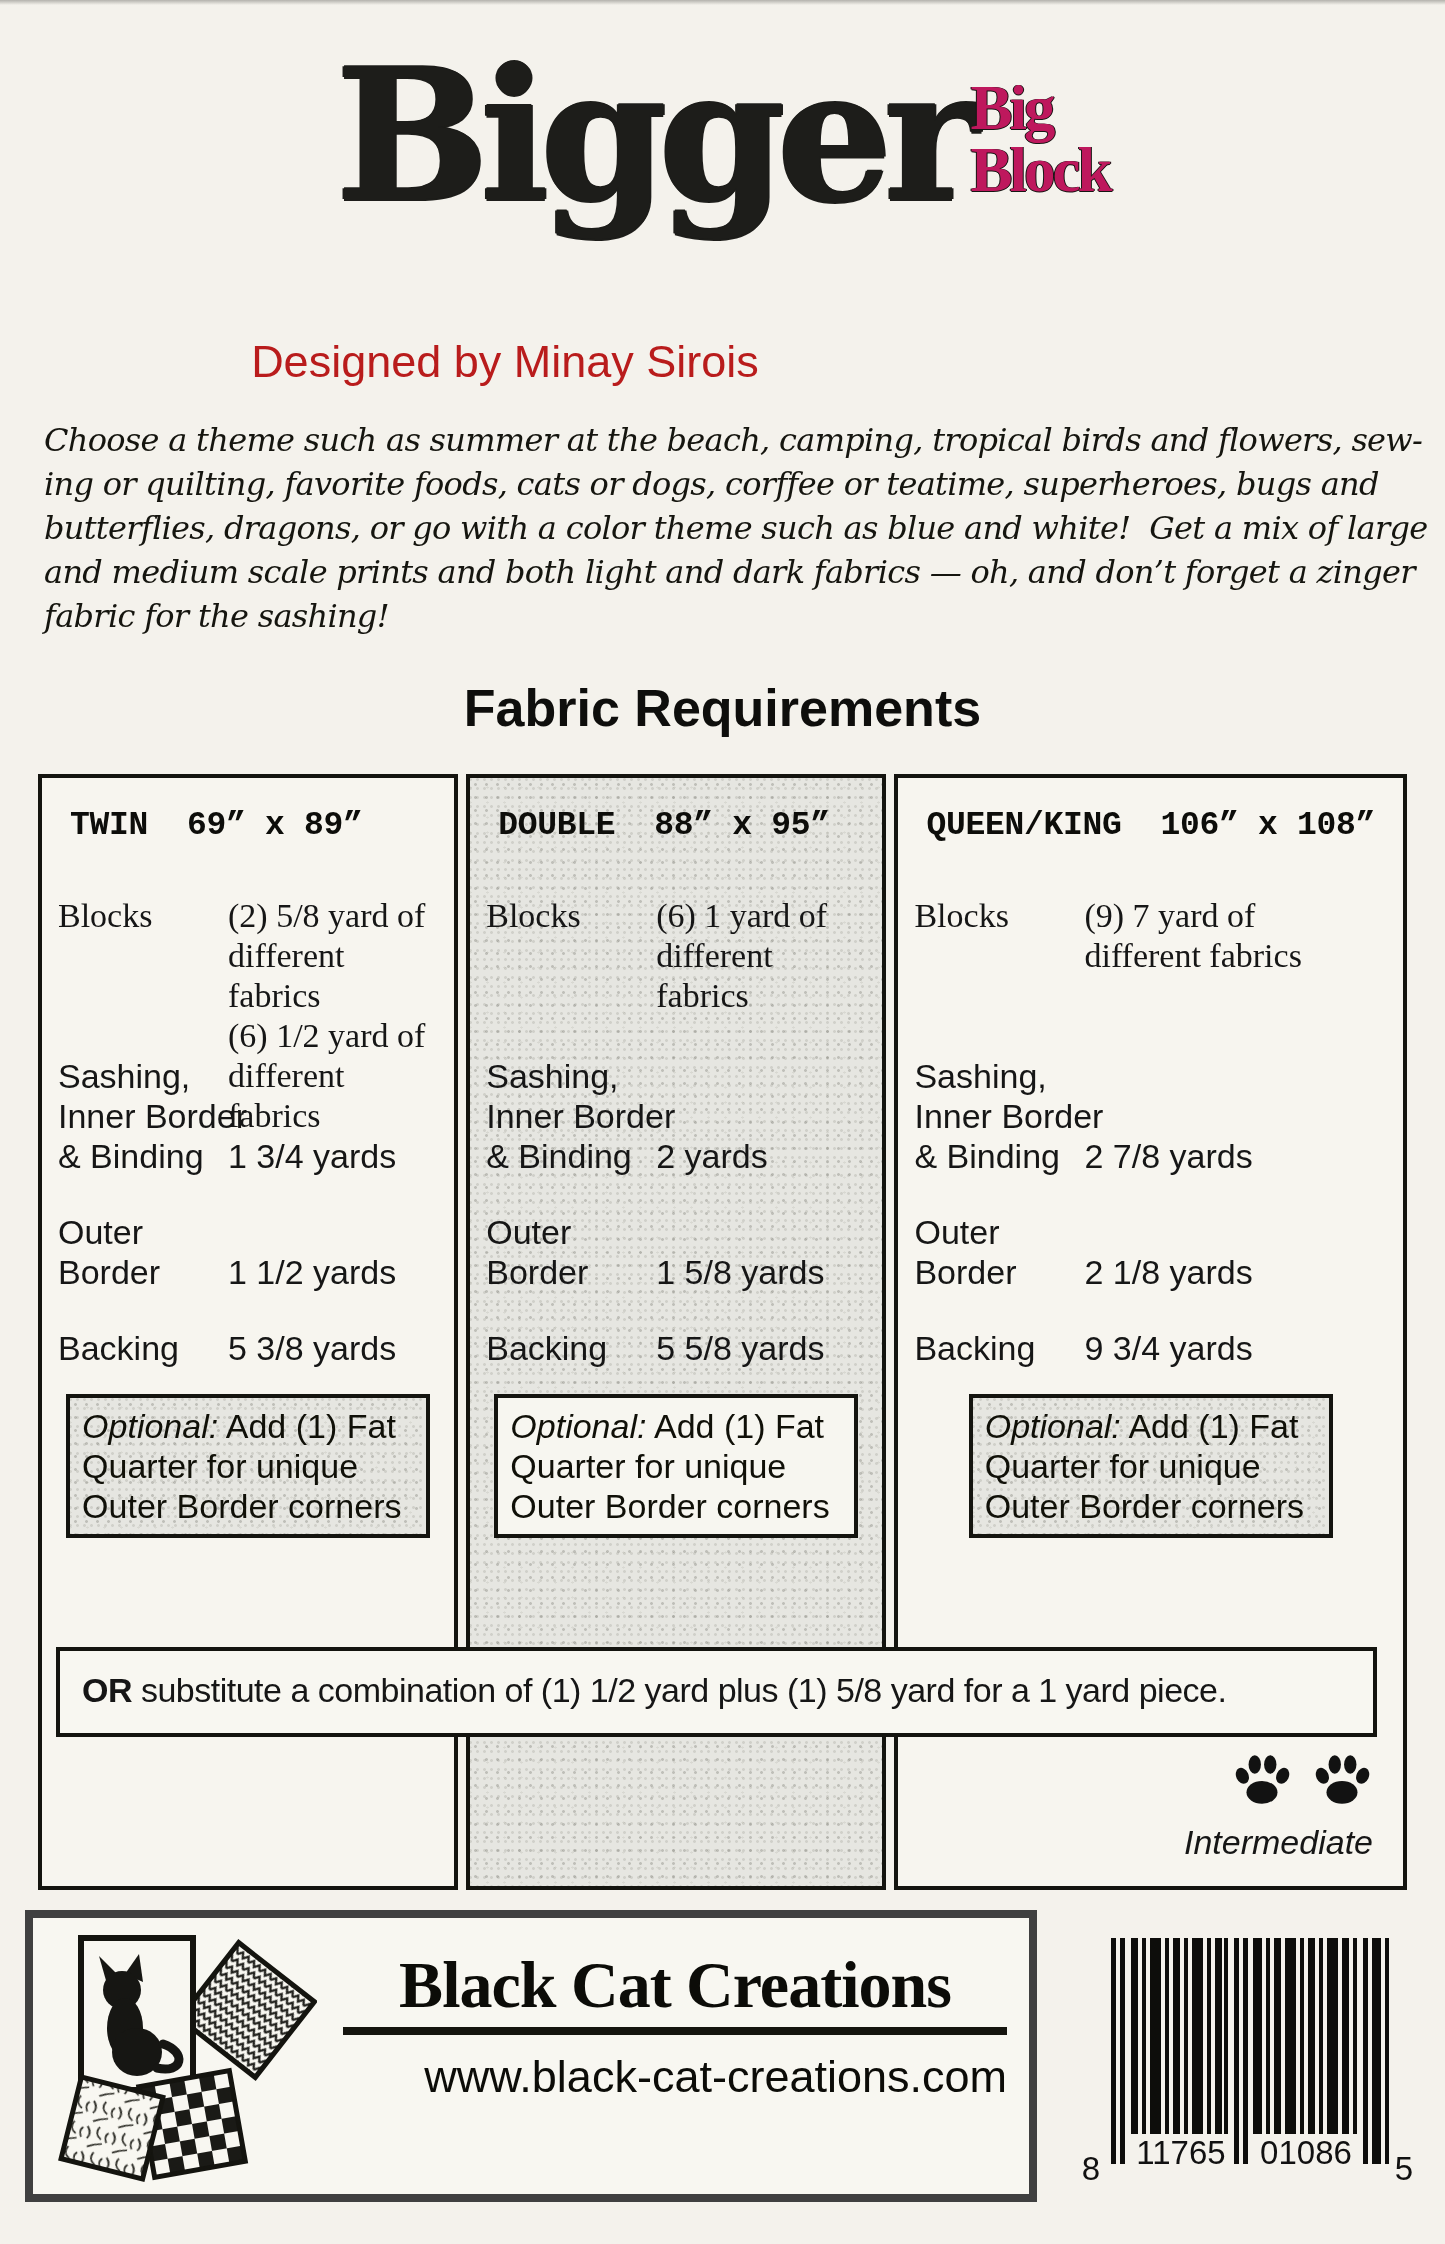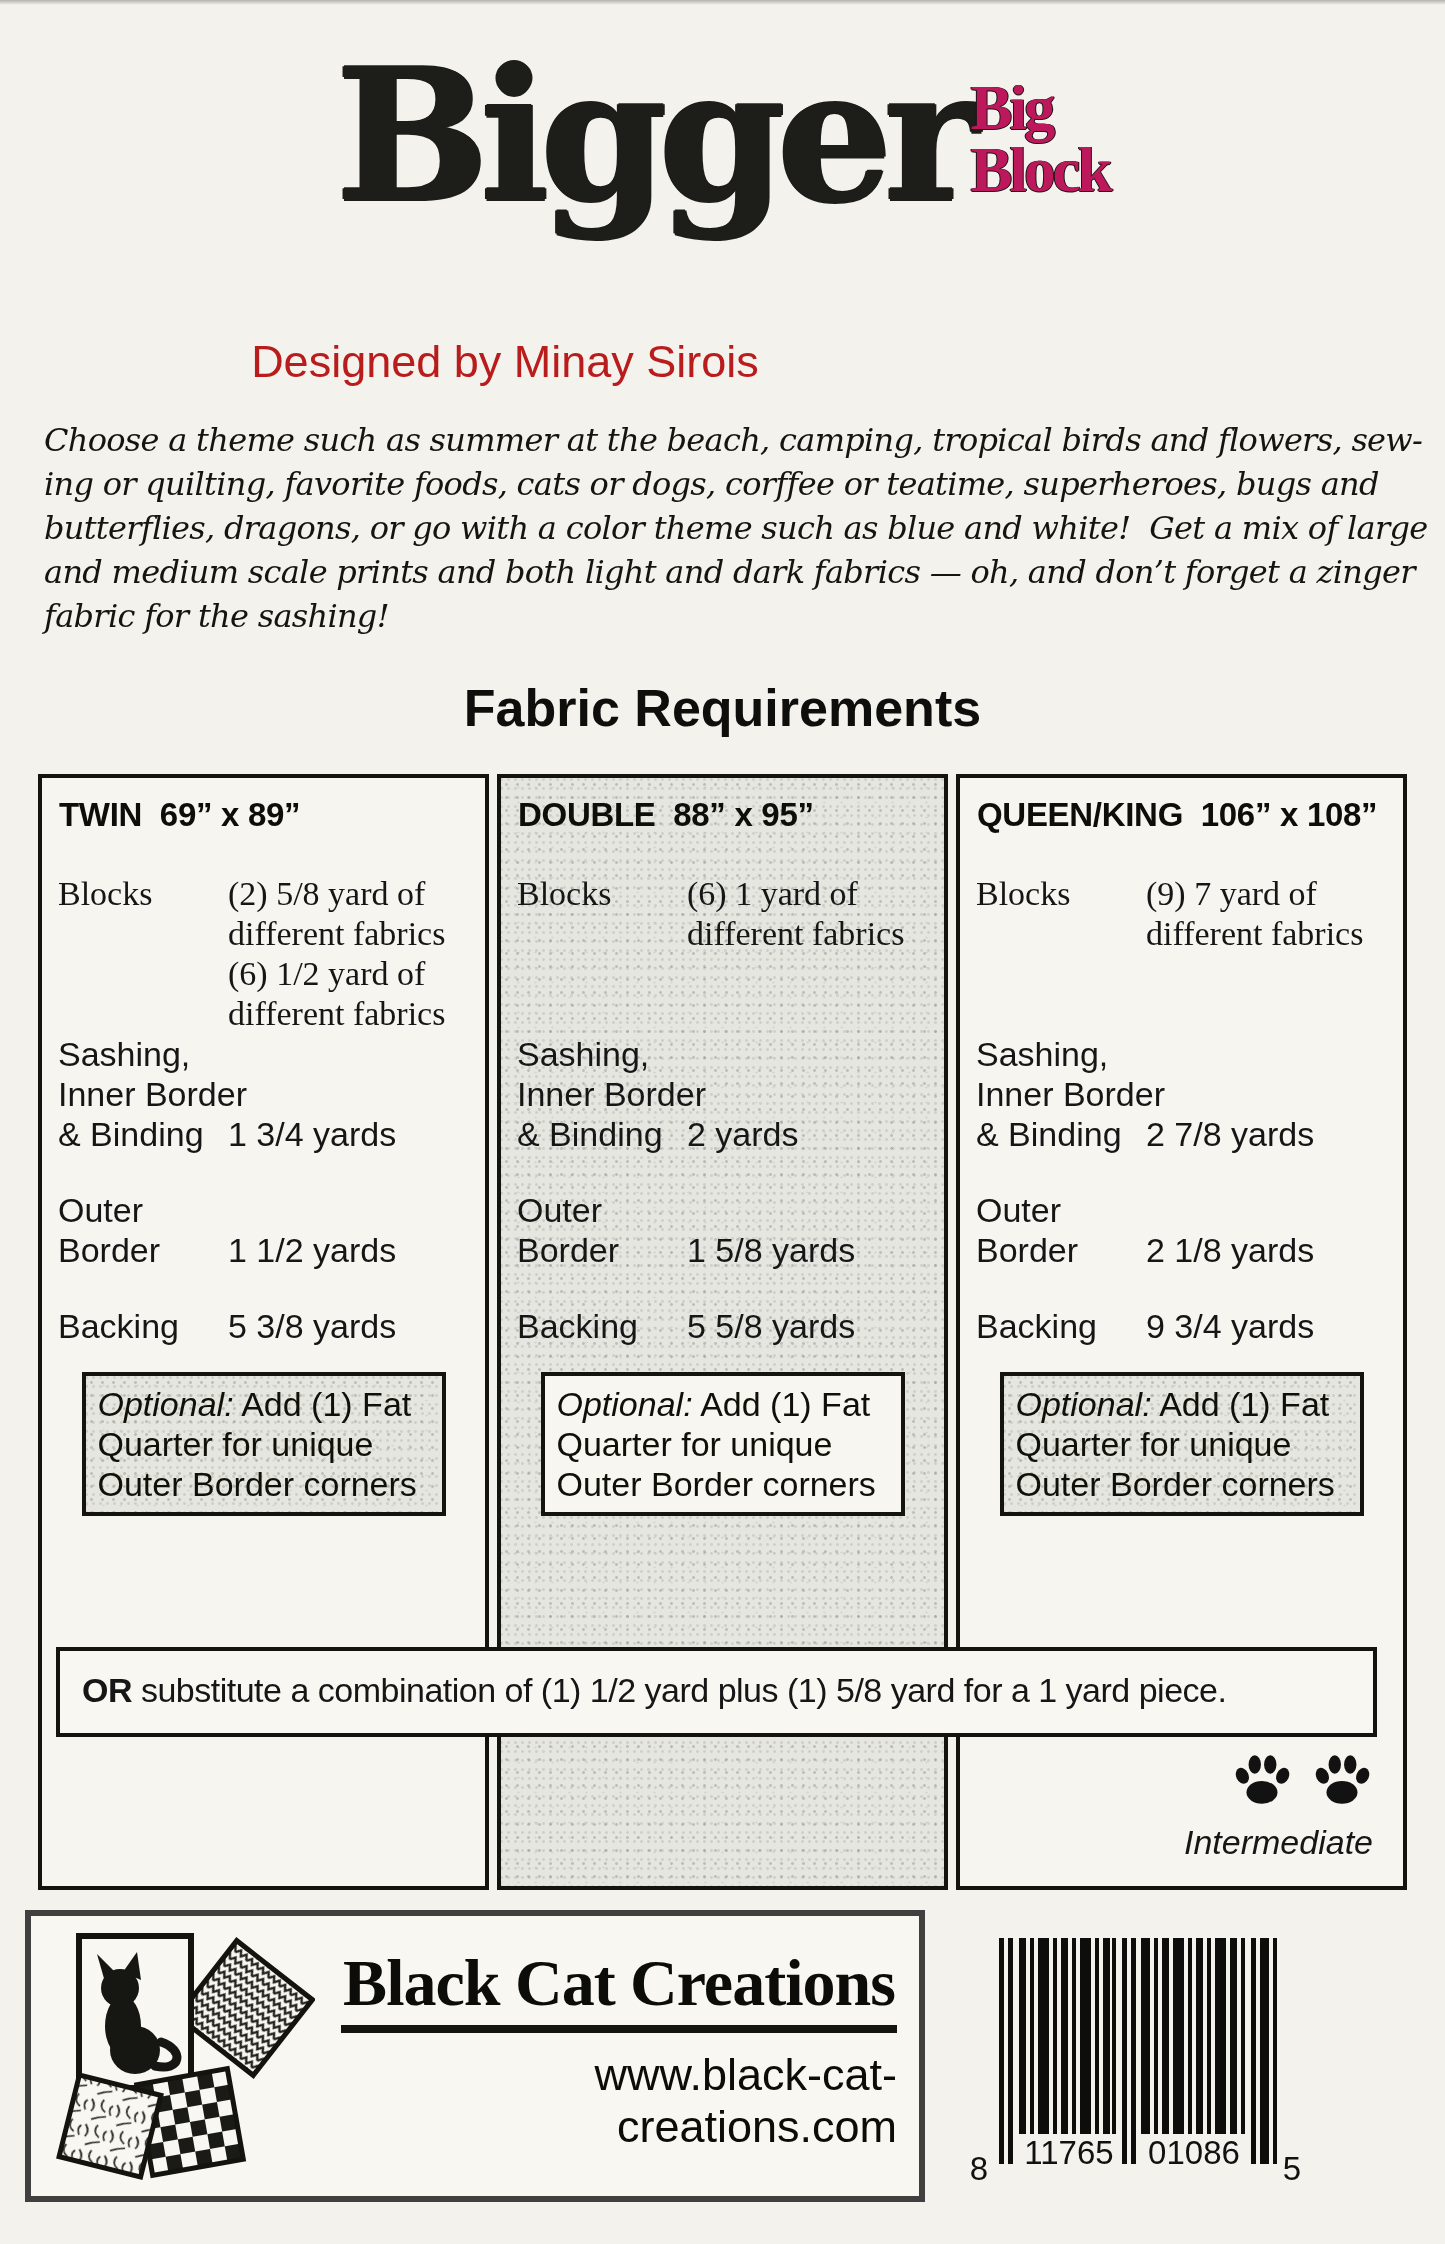--- a/index.html
+++ b/index.html
@@ -41,21 +41,21 @@
   .speckle{
     background-color:#e6e6e1;
     background-image:
       radial-gradient(rgba(90,90,82,.28) 1px, transparent 1.6px),
       radial-gradient(rgba(120,120,108,.20) 1px, transparent 1.5px),
       radial-gradient(rgba(140,140,128,.16) 1px, transparent 1.4px);
     background-size:11px 13px,7px 9px,17px 15px;
     background-position:0 0,4px 6px,9px 2px;
   }
   .ft-header{font-size:33px;font-weight:bold;letter-spacing:-0.3px;white-space:pre;
-    height:78px;margin:1px;color:#0d0d0a;}
+    height:78px;margin:12px;color:#0d0d0a;font-family:Liberation Mono, monospace;}
   .ft-col, .ft-col div, .ft-col span{font-size:34px;line-height:40px;}
   .ft-row{display:flex;}
   .ft-label{width:170px;flex-shrink:0;}
   .row-blocks{height:160px;font-family:Liberation Serif, serif;}
   .row-sashing{height:120px;}
   .row-outer{margin-top:36px;height:80px;}
   .row-backing{margin-top:36px;height:40px;}
   .optional-box{margin-top:26px;align-self:center;width:332px;
     border:4px solid #14140f;padding:8px 12px;font-size:33px;line-height:40px;color:#101008;}
   .optional-box .opt-lead{font-style:italic;}
@@ -65,21 +65,21 @@
   .skill-label{font-style:italic;font-size:38px;}
 
   
   .note-box{position:absolute;left:18px;right:30px;top:873px;z-index:5;
     background:#f8f7f1;border:4px solid #14140f;padding:14px 16px 18px 22px;}
   .note-box div{white-space:pre;font-size:34px;line-height:50px;letter-spacing:-0.5px;}
   .nb{font-weight:bold;}
 
   
   .footer{display:flex;align-items:flex-start;margin:20px 0 0 25px;}
-  .brand-box{width:900px;height:292px;border:6px solid #404040;box-sizing:border-box;
+  .brand-box{width:1012px;height:292px;border:8px solid #404040;box-sizing:border-box;
     background:#f8f7f1;display:flex;gap:26px;padding:14px 22px;}
   .brand-text{flex:1;min-width:0;}
   .brand-title{font-family:"Liberation Serif", serif;font-weight:bold;font-size:66px;
     line-height:1.05;text-align:center;margin-top:18px;letter-spacing:-1px;color:#0c0c08;}
   .brand-rule{height:8px;background:#15150f;margin-top:8px;}
   .brand-site{font-size:45px;text-align:right;margin-top:16px;color:#0c0c08;}
   .barcode-wrap{margin-left:40px;margin-top:22px;}
   .bc-digit{font-family:"Liberation Sans", sans-serif;font-size:33px;fill:#111;}
 </style>
 </head>

